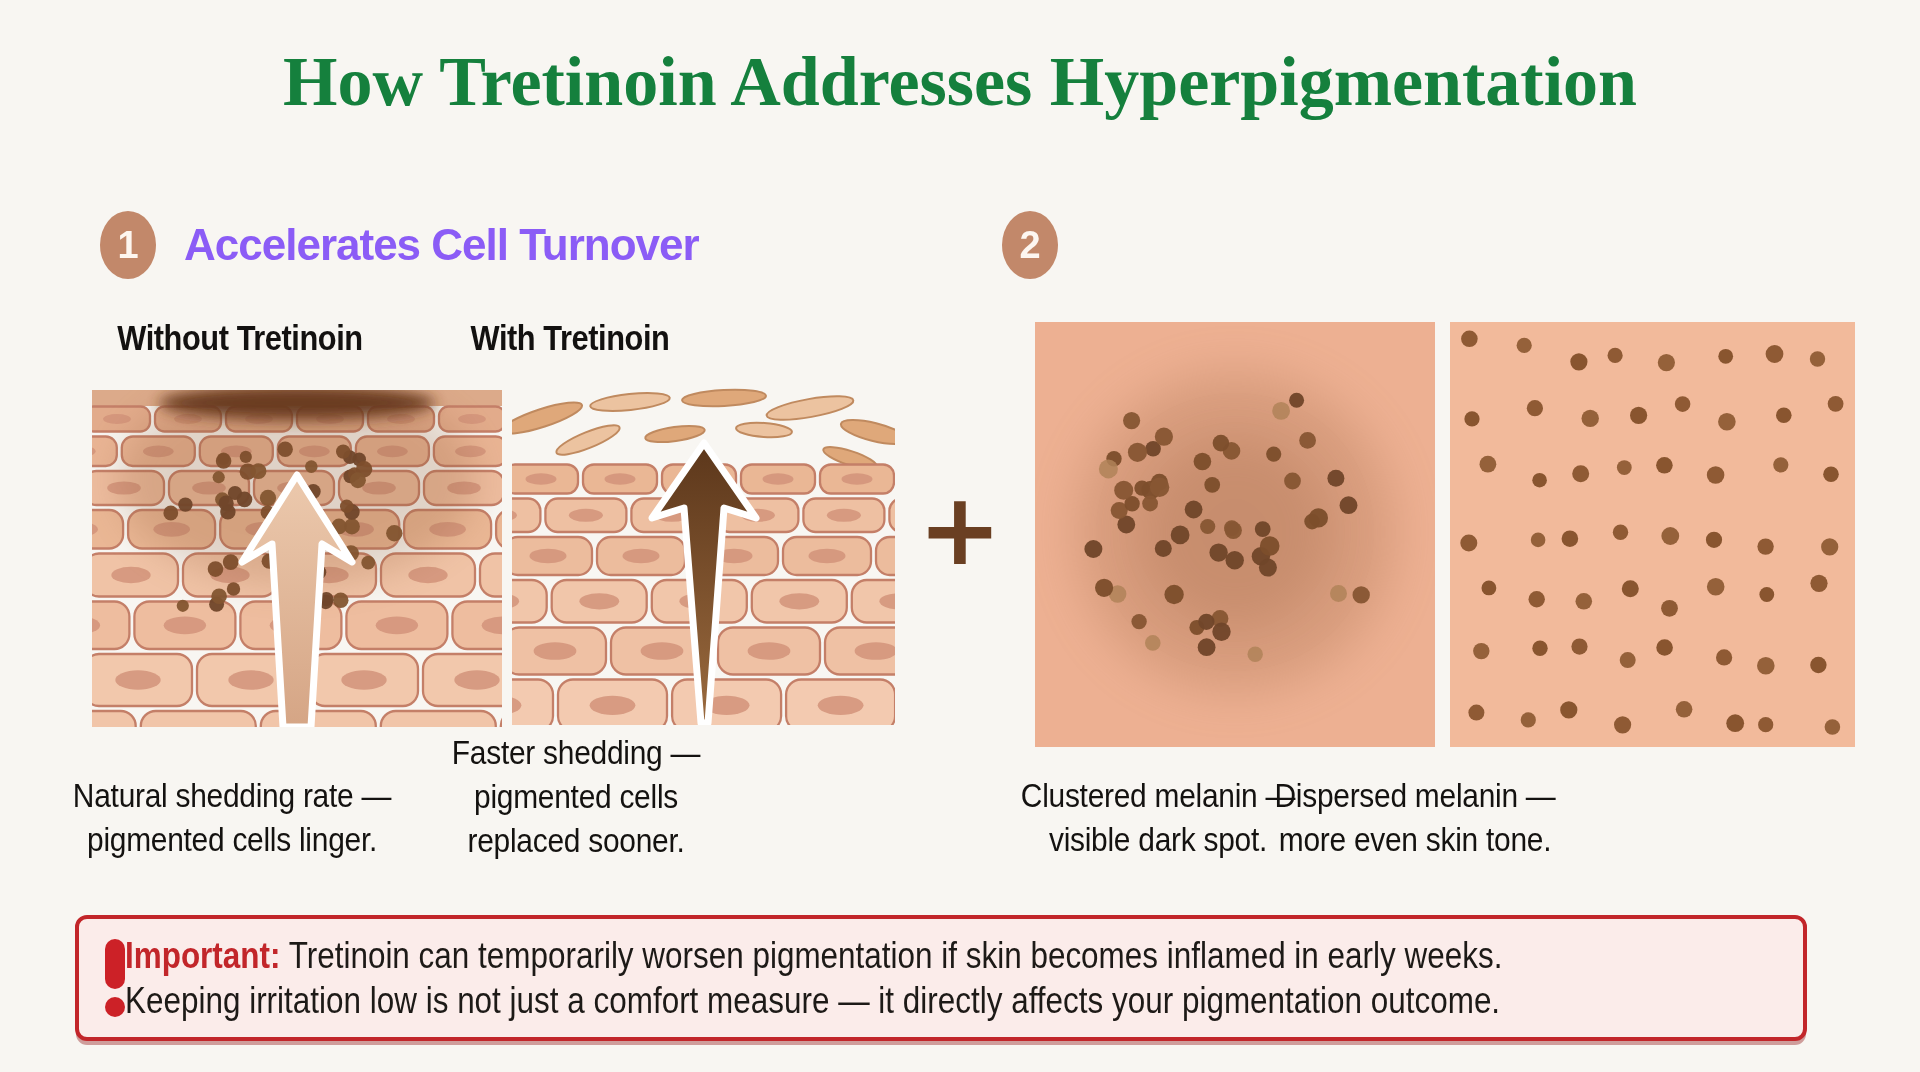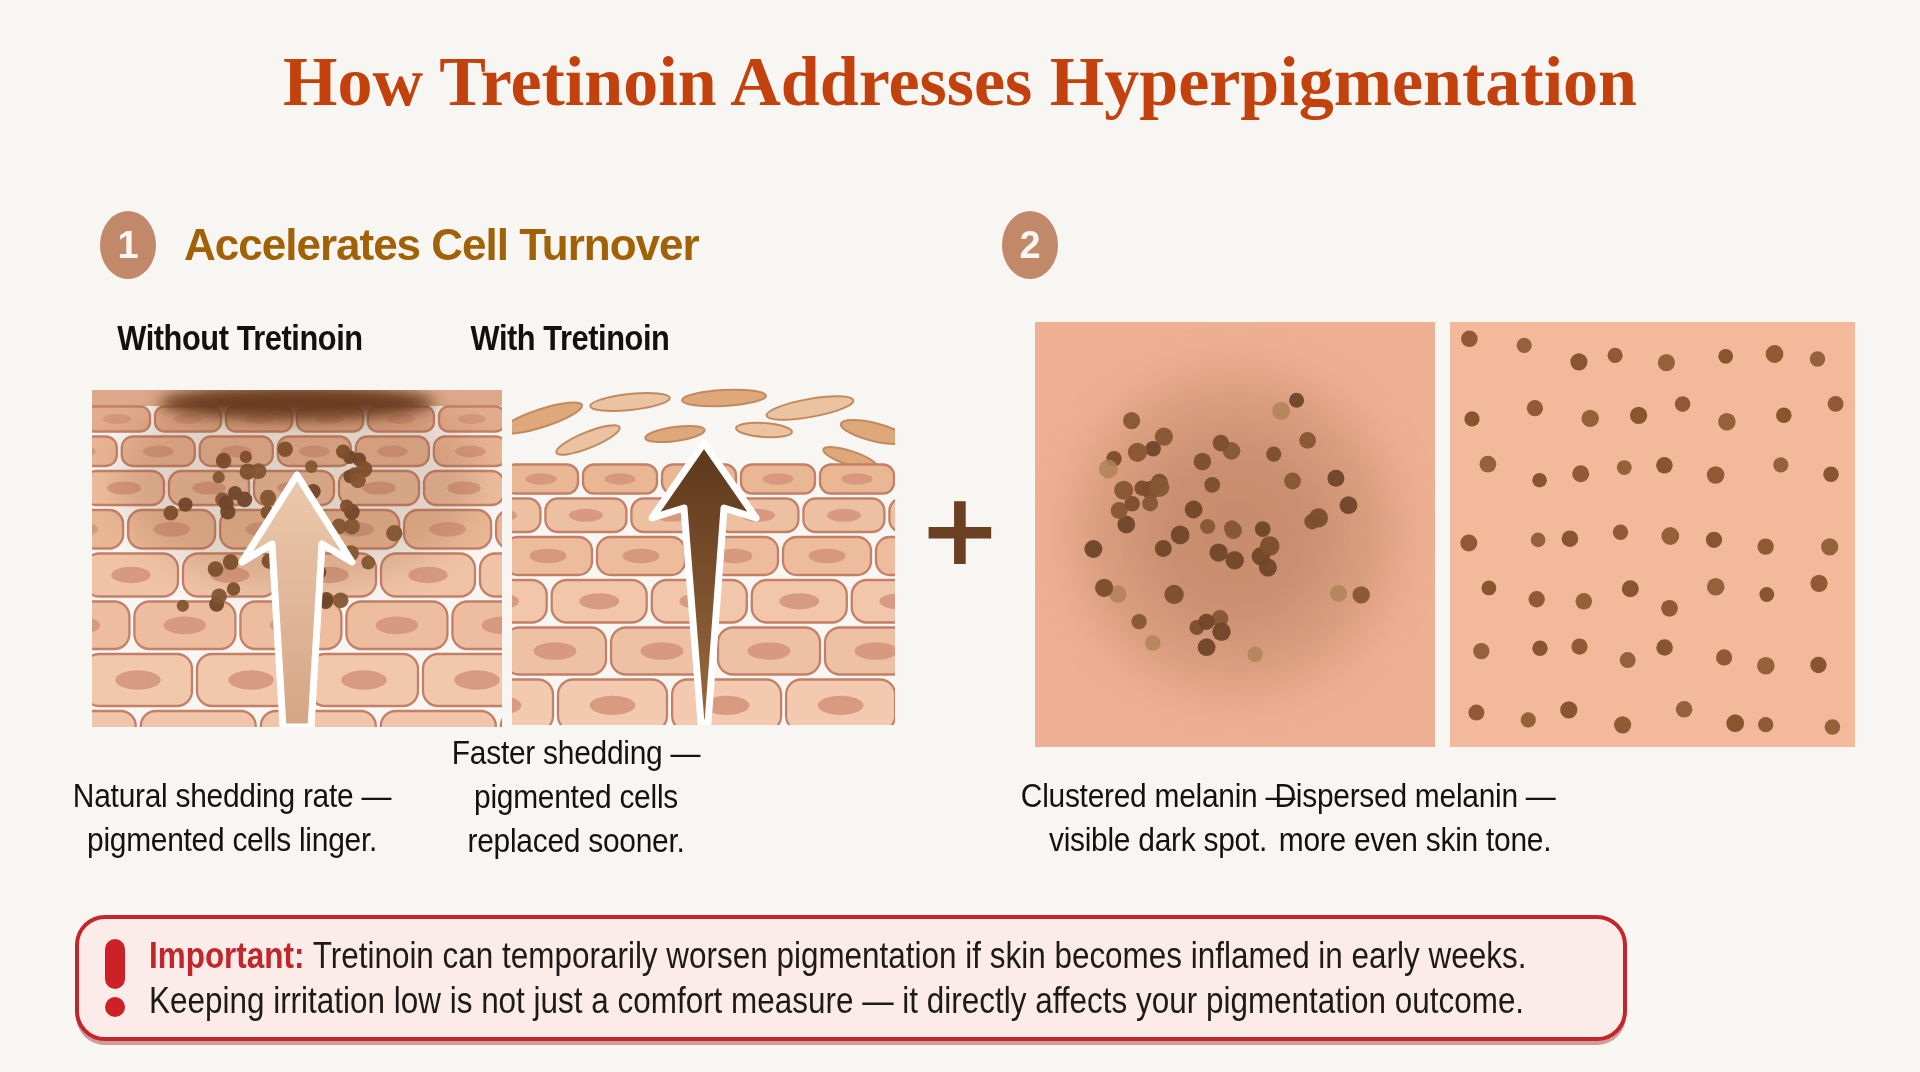--- a/index.html
+++ b/index.html
@@ -1,45 +1,45 @@
 <!DOCTYPE html>
 <html><head>
 <meta charset="utf-8">
 <style>
   html,body{margin:0;padding:0;background:#e8e6e2;}
   .page{position:relative;width:1920px;height:1072px;background:#f8f6f2;overflow:hidden;
         font-family:"Liberation Sans","DejaVu Sans",sans-serif;color:#171310;}
   .title{position:absolute;top:42px;left:0;width:100%;text-align:center;margin:0;
          font-family:"Liberation Serif","DejaVu Serif",serif;font-weight:700;font-size:70px;
-         letter-spacing:0px;color:#c2410c;white-space:nowrap;}
+         letter-spacing:0px;color:#15803d;white-space:nowrap;}
   .header{position:absolute;top:210px;height:70px;display:flex;align-items:center;gap:28px;}
   .h1pos{left:100px;}
   .h2pos{left:1002px;}
   .badge{width:56px;height:68px;border-radius:50%;background:#c2886a;display:flex;
          align-items:center;justify-content:center;flex:0 0 auto;}
   .badge span{color:#fdf6f0;font-size:38px;font-weight:700;}
-  .heading{font-size:44px;font-weight:700;letter-spacing:-1px;white-space:nowrap;color:#a16207;}
+  .heading{font-size:44px;font-weight:700;letter-spacing:-1px;white-space:nowrap;color:#8b5cf6;}
   .plabel{position:absolute;top:318px;text-align:center;font-size:35px;font-weight:700;
           letter-spacing:-0.5px;white-space:nowrap;transform:scaleX(.88);color:#131110;}
   .lab1{left:55px;width:370px;}
   .lab2{left:385px;width:370px;}
   .panel{position:absolute;display:block;}
   .plus{position:absolute;left:905px;top:450px;width:110px;height:160px;line-height:160px;
         text-align:center;font-family:"DejaVu Sans",sans-serif;font-size:100px;font-weight:700;
         color:#6a3f22;}
   .caption{position:absolute;text-align:center;font-size:34px;line-height:44px;
            letter-spacing:-0.3px;white-space:pre;transform:scaleX(.88);color:#141210;}
   .cap1{left:36px;top:773px;width:392px;}
   .cap2{left:380px;top:730px;width:392px;}
   .cap3{left:962px;top:773px;width:392px;}
   .cap4{left:1218px;top:773px;width:394px;}
-  .warnbox{position:absolute;left:75px;top:915px;width:1552px;height:126px;box-sizing:border-box;
-           background:#fbecea;border:4px solid #c2262a;border-radius:30px;
+  .warnbox{position:absolute;left:75px;top:915px;width:1732px;height:126px;box-sizing:border-box;
+           background:#fbecea;border:4px solid #c2262a;border-radius:12px;
            box-shadow:0 5px 0 -1px rgba(146,24,24,.4);
-           display:flex;align-items:center;padding-left:26px;gap:24px;}
+           display:flex;align-items:center;padding-left:26px;}
   .excl{display:flex;flex-direction:column;align-items:center;gap:8px;flex:0 0 auto;}
   .excl .bar{width:20px;height:50px;border-radius:10px;background:#cc2127;}
   .excl .dot{width:20px;height:20px;border-radius:50%;background:#cc2127;}
   .warntext{font-size:37px;line-height:45px;color:#1d1a17;transform:scaleX(.85);
             transform-origin:left center;}
   .wline{white-space:nowrap;}
   .imp{color:#c2262a;font-weight:700;}
 </style>
 </head>
 <body>

